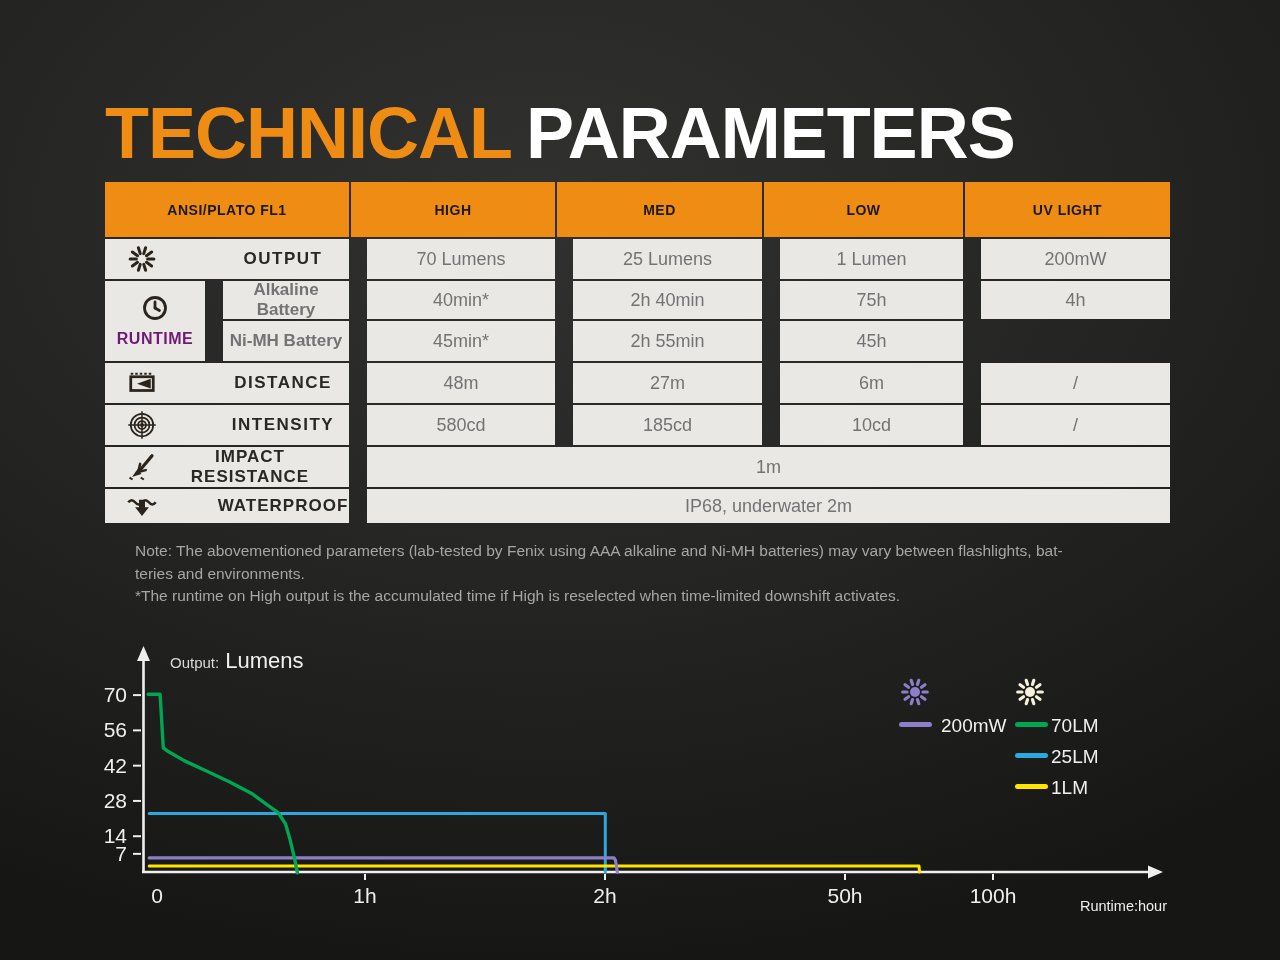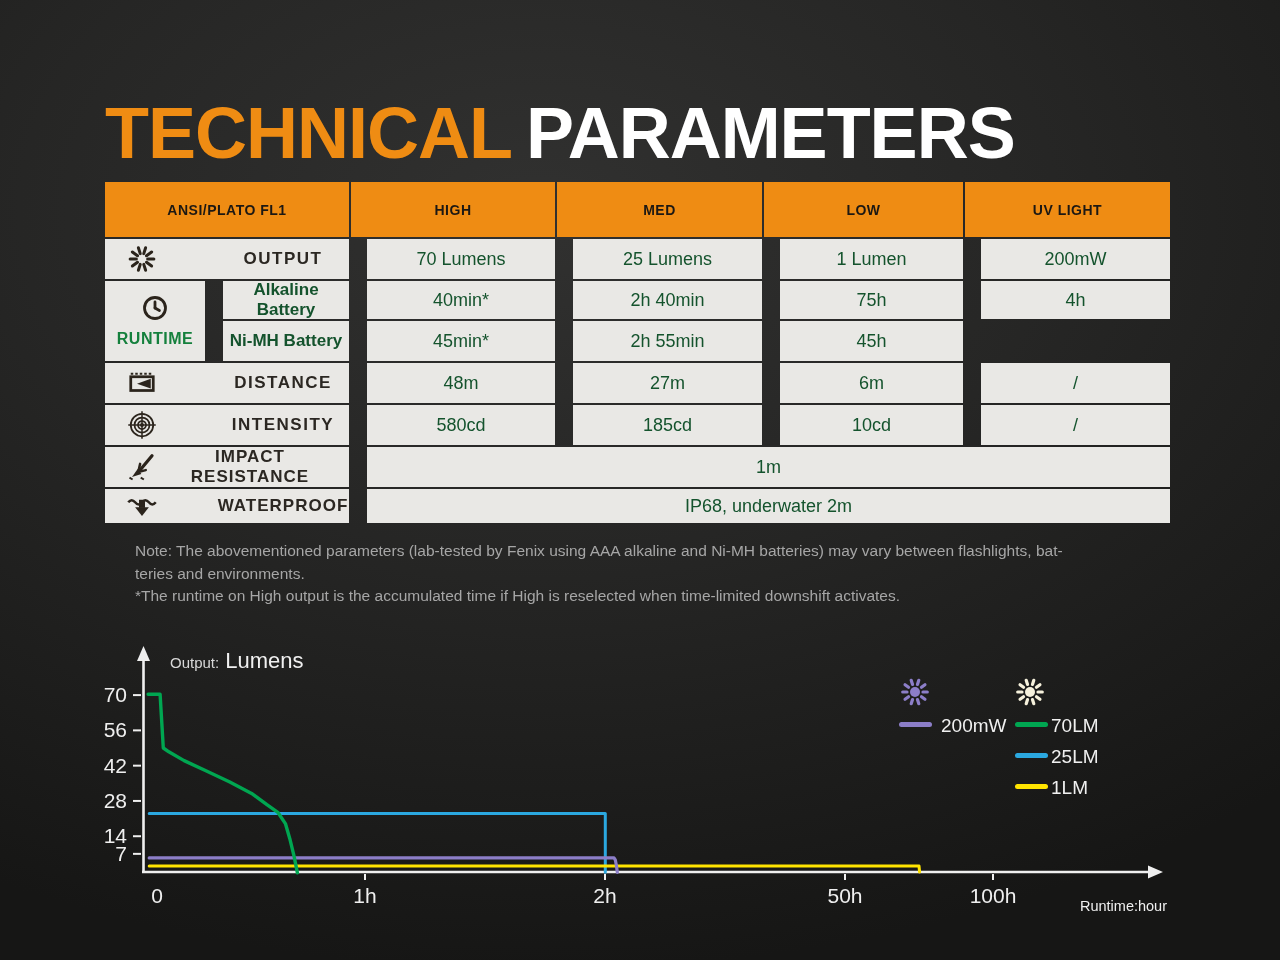--- a/index.html
+++ b/index.html
@@ -31,35 +31,35 @@
   }
   .cell {
     display:flex; align-items:center; justify-content:center;
     text-align:center;
   }
   .hcell {
     background:#EF8C13; color:#1c1813;
     font-weight:bold; font-size:14px; letter-spacing:0.5px;
   }
   .bcell {
-    background:#E9E8E5; color:#14532d; font-size:18px;margin-left:16px;
+    background:#E9E8E5; color:#737373; font-size:18px;margin-left:16px;
   }
   .labelcell {
     background:#E9E8E5; color:#2b2722;
     font-weight:bold; font-size:17px; letter-spacing:1.5px;
     position:relative;
   }
   .labelcell .lbl { flex:1; padding-left:68px; line-height:1.15;margin-left:44px; }
   .labelcell .impact-lbl { padding-left:46px; max-width:220px; margin:0 auto; }
   .row-icon { position:absolute; left:22px; top:50%; transform:translateY(-50%); width:30px; height:30px; }
   .runtime-cell {
     background:#E9E8E5; display:flex; flex-direction:column;
     align-items:center; justify-content:center; gap:4px;
   }
-  .runtime-cell .rt-lbl { font-weight:bold; font-size:16px; letter-spacing:0.5px; color:#15803d; }
+  .runtime-cell .rt-lbl { font-weight:bold; font-size:16px; letter-spacing:0.5px; color:#701a75; }
   .battery-lbl { font-weight:bold; font-size:17px; letter-spacing:0px; }
 
   
   .a-h0{grid-area:1/1/2/3} .a-h1{grid-area:1/3/2/4} .a-h2{grid-area:1/4/2/5}
   .a-h3{grid-area:1/5/2/6} .a-h4{grid-area:1/6/2/7}
   .a-out{grid-area:2/1/3/3}
   .a-rt{grid-area:3/1/5/2}
   .a-alk{grid-area:3/2/4/3} .a-nimh{grid-area:4/2/5/3}
   .a-dist{grid-area:5/1/6/3}
   .a-int{grid-area:6/1/7/3}

